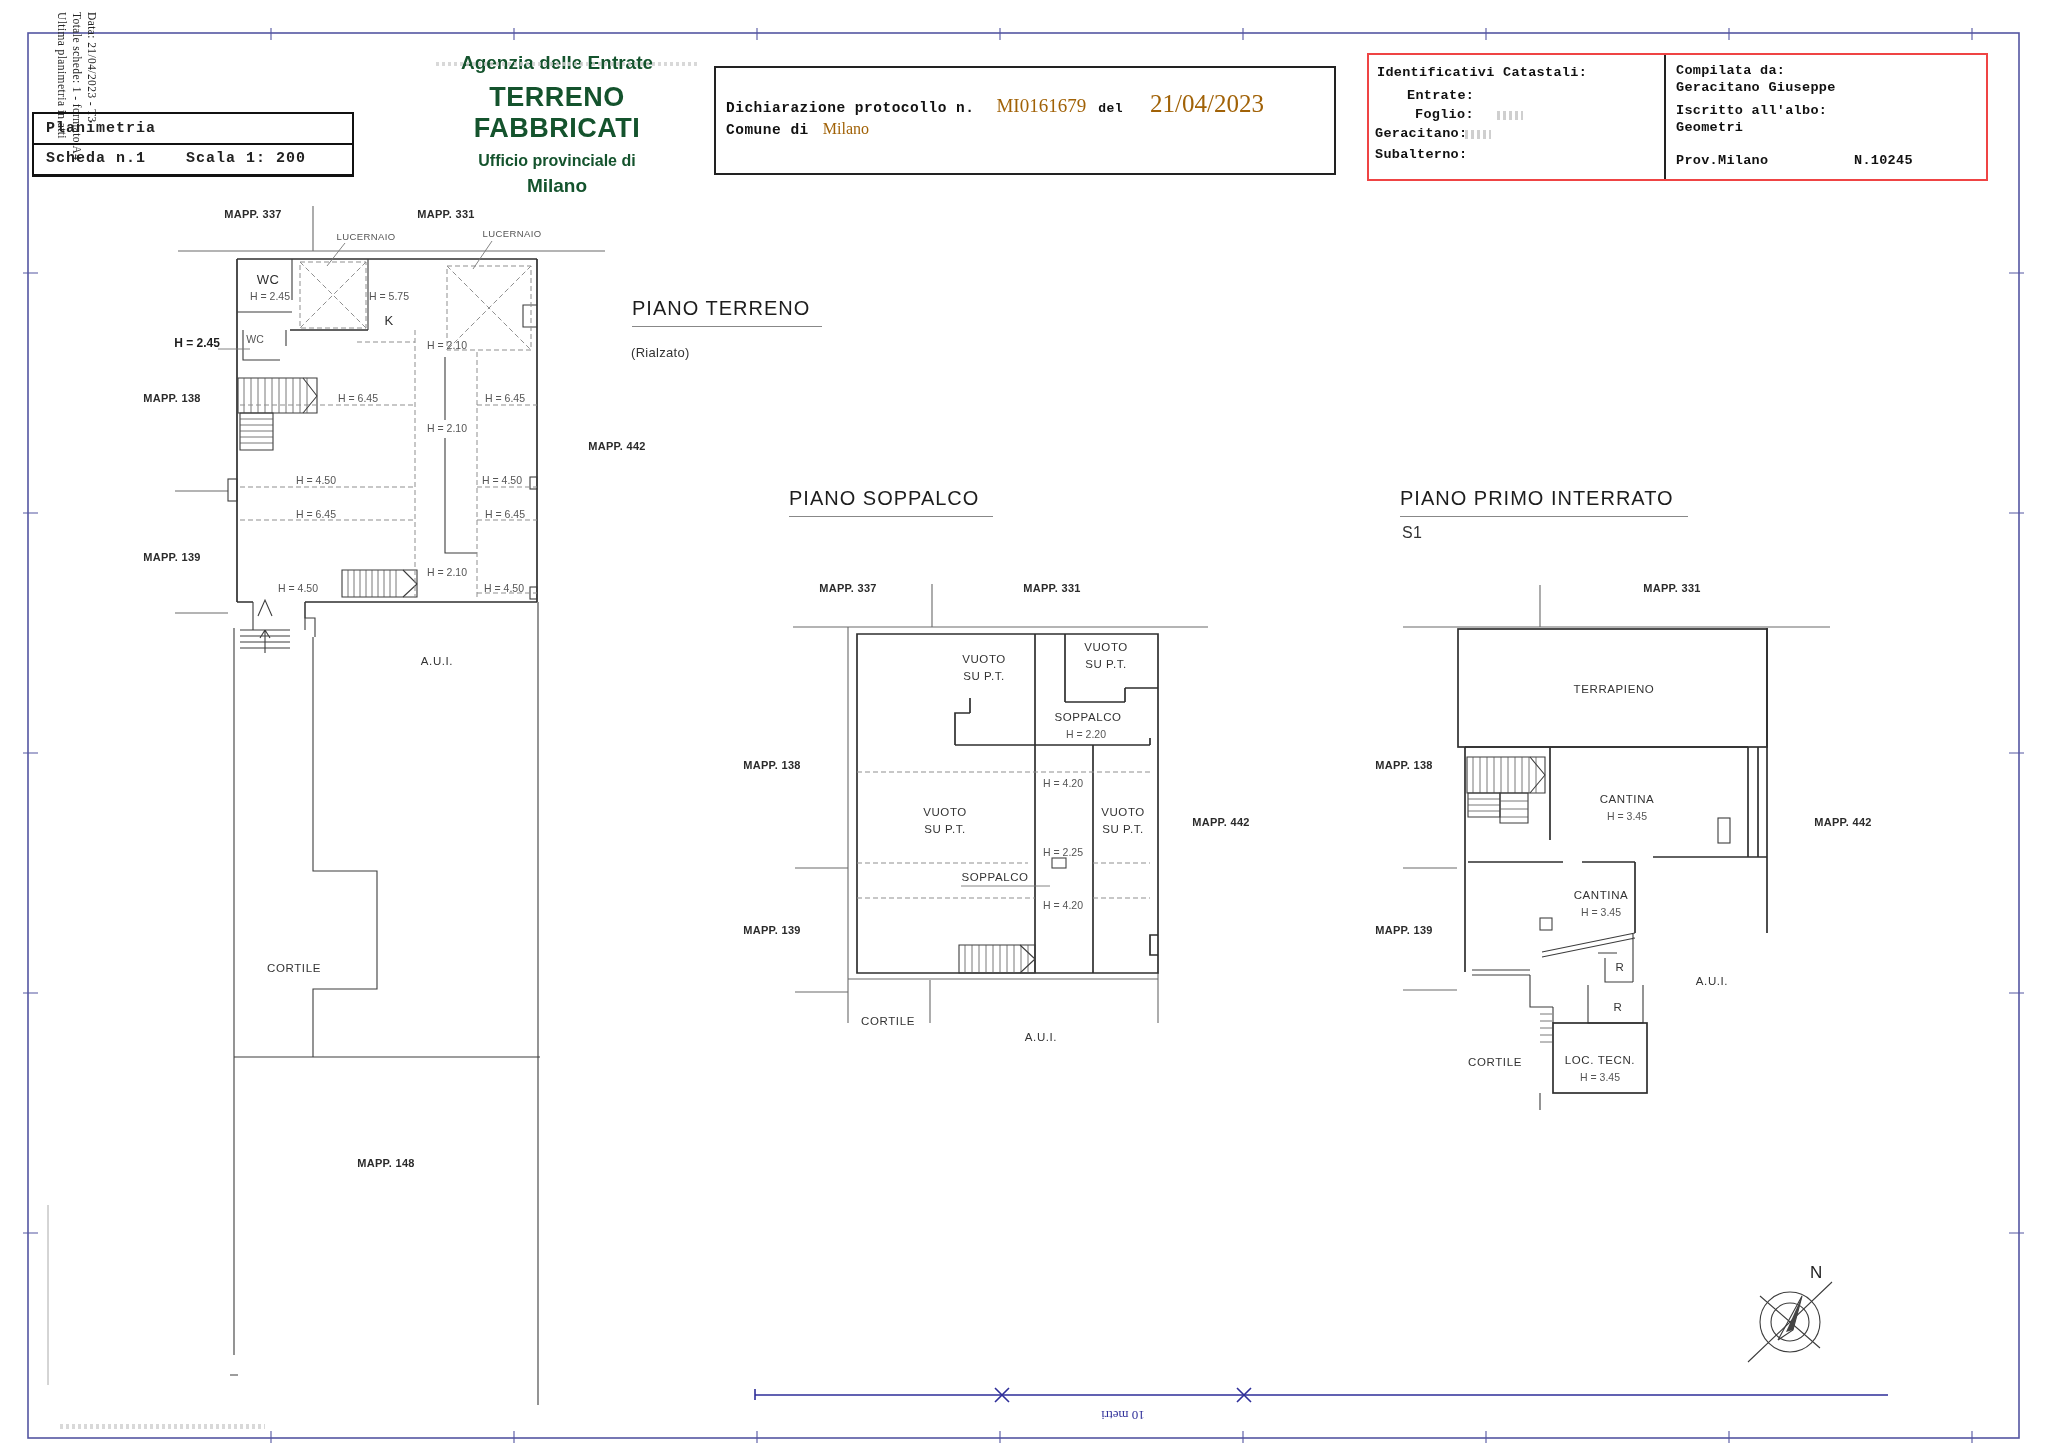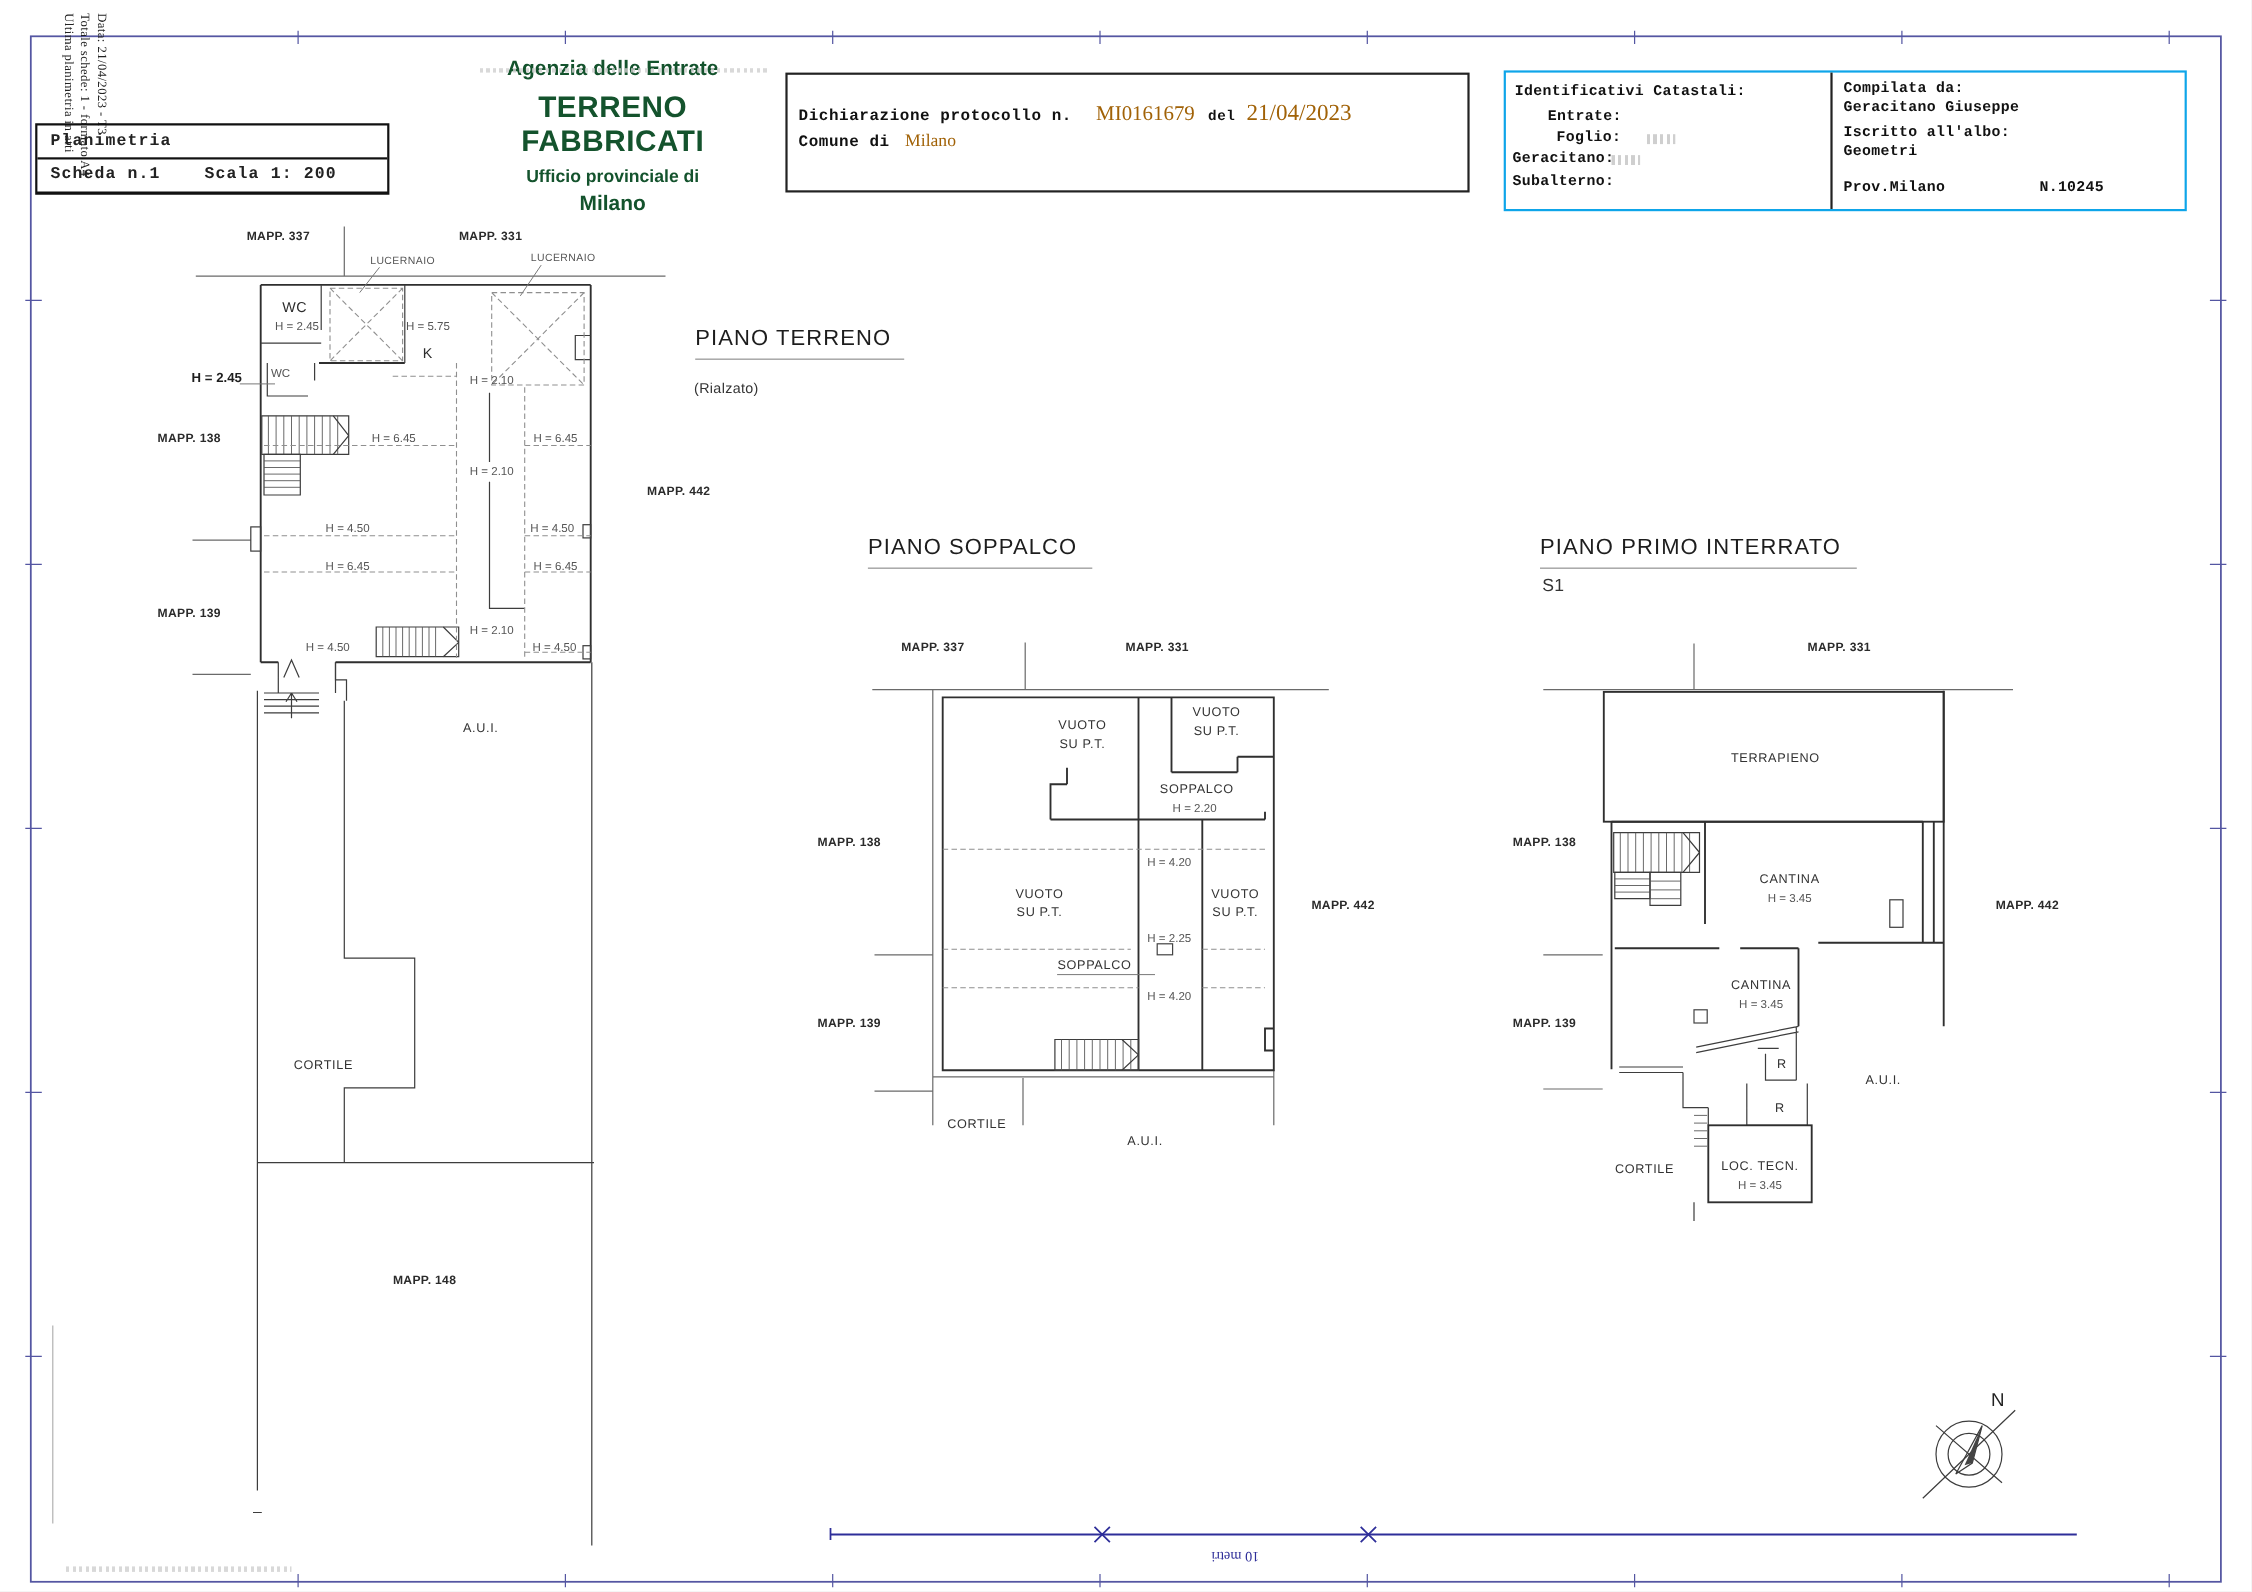--- a/index.html
+++ b/index.html
@@ -40,21 +40,21 @@
   .planbox .r1{height:29px;border-bottom:2px solid #111;font:700 15px "Liberation Mono",monospace;
                display:flex;align-items:center;padding-left:12px;letter-spacing:1px;}
   .planbox .r2{height:27px;display:flex;align-items:center;font:700 15px "Liberation Mono",monospace;letter-spacing:1px;}
   .planbox .r2 .sch{padding-left:12px;}
   .planbox .r2 .sca{margin-left:40px;}
   .decbox{left:714px;top:66px;width:618px;height:105px;border:2px solid #222;}
   .decrow1{position:absolute;left:10px;top:22px;display:flex;align-items:baseline;}
   .decrow2{position:absolute;left:10px;top:52px;display:flex;align-items:baseline;}
   .dl{font:700 14.5px "Liberation Mono",monospace;letter-spacing:.5px;color:#111;}
   .dv{font:18px "Liberation Serif",serif;color:#a16207;}
-  .catbox{left:1367px;top:64px;width:617px;height:124px;border:2px solid #0ea5e9;}
+  .catbox{left:1367px;top:53px;width:617px;height:124px;border:2px solid #ef4444;}
   .catdiv{position:absolute;left:295px;top:0;width:0;height:124px;border-left:2px solid #222;}
   .catL{position:absolute;font:700 13.5px "Liberation Mono",monospace;color:#111;letter-spacing:.3px;white-space:nowrap;}
   .smudge{position:absolute;background:repeating-linear-gradient(90deg,#cfcfcf 0 3px,transparent 3px 6px);}
   .vtext{position:absolute;writing-mode:vertical-rl;font:11.5px "Liberation Serif",serif;color:#222;letter-spacing:.4px;white-space:nowrap;}
   .plan-title{position:absolute;font-size:20px;letter-spacing:1px;color:#1d1d1d;
               border-bottom:1.5px solid #888;padding-bottom:6px;white-space:nowrap;}
   .plan-sub{position:absolute;font-size:13px;color:#333;letter-spacing:.3px;}
   .s1{font-size:16px;}
 </style>
 </head>
@@ -88,21 +88,21 @@
     <div class="a2">TERRENO FABBRICATI</div>
     <div class="a3">Ufficio provinciale di</div>
     <div class="a4">Milano</div>
   </div>
 
   <div class="abs decbox">
     <div class="decrow1">
       <span class="dl">Dichiarazione protocollo n.</span>
       <span class="dv" style="margin-left:22px;font-size:19px">MI0161679</span>
       <span class="dl" style="margin-left:12px;font-size:13px">del</span>
-      <span class="dv" style="margin-left:10px;font-size:21px">21/04/2023</span>
+      <span class="dv" style="margin-left:27px;font-size:25px">21/04/2023</span>
     </div>
     <div class="decrow2">
       <span class="dl">Comune di</span>
       <span class="dv" style="margin-left:14px;font-size:16px">Milano</span>
     </div>
   </div>
 
   <div class="abs catbox">
     <div class="catdiv"></div>
     <span class="catL" style="left:8px;top:10px">Identificativi Catastali:</span>

